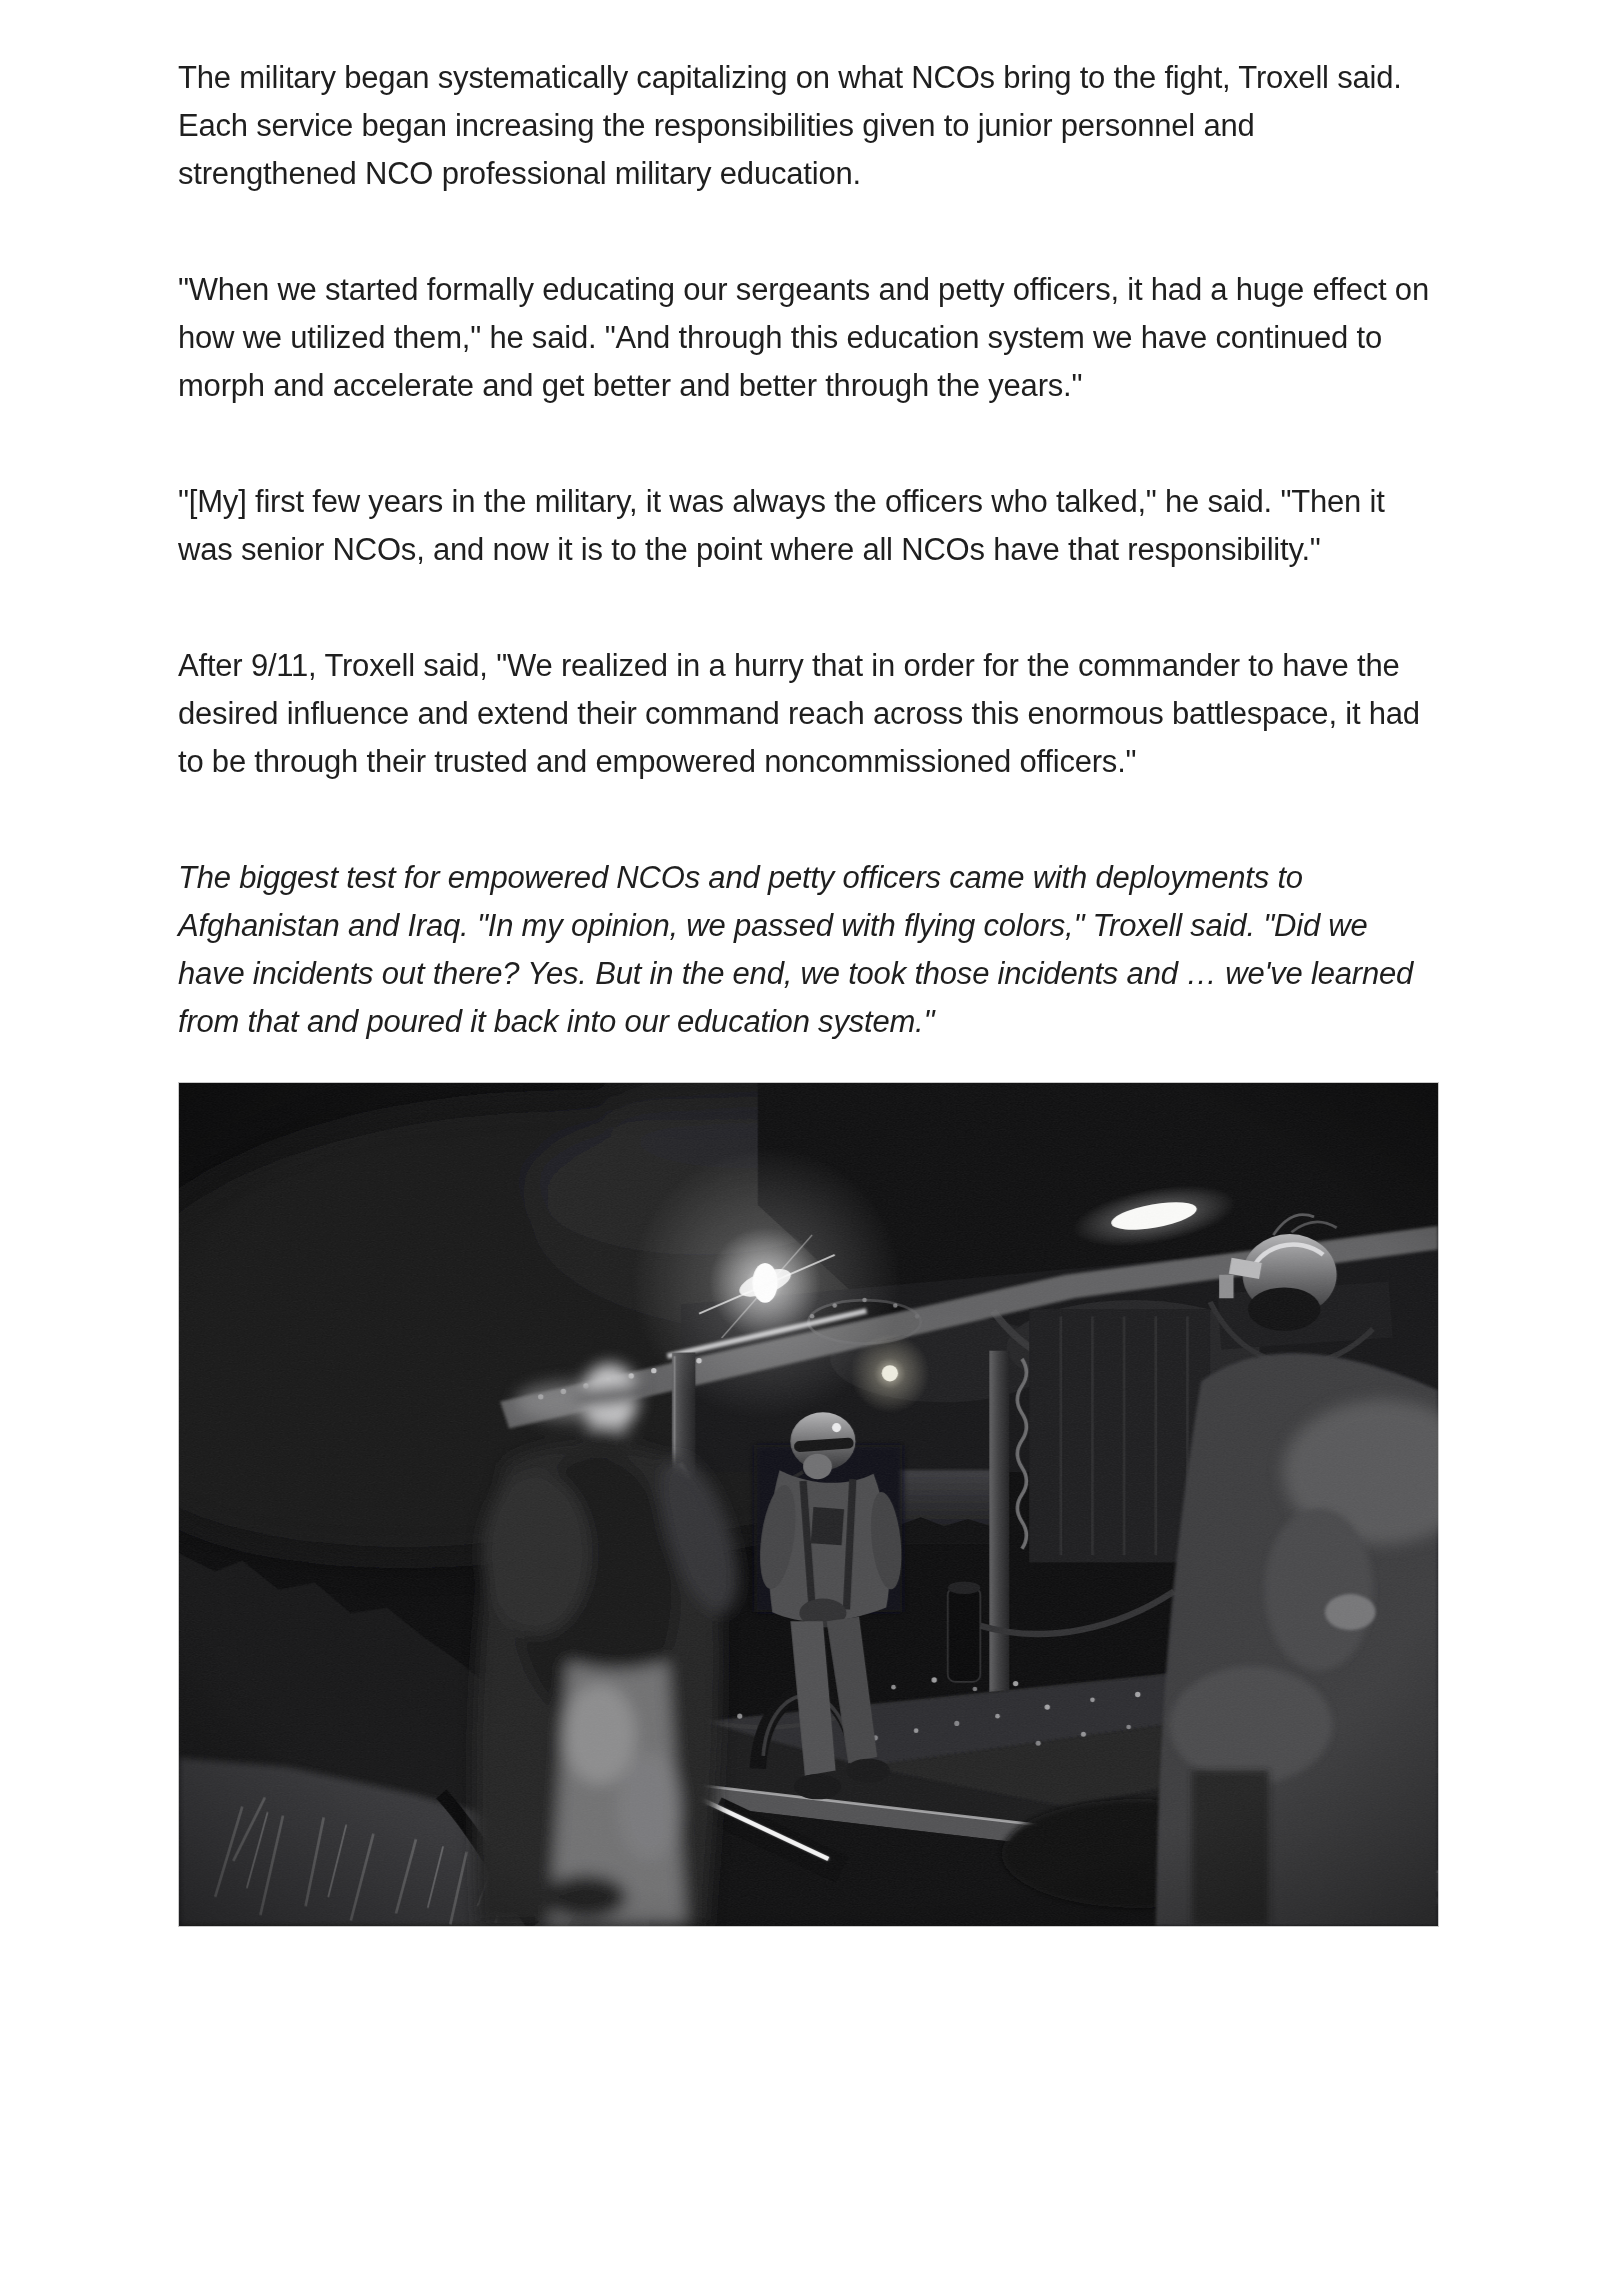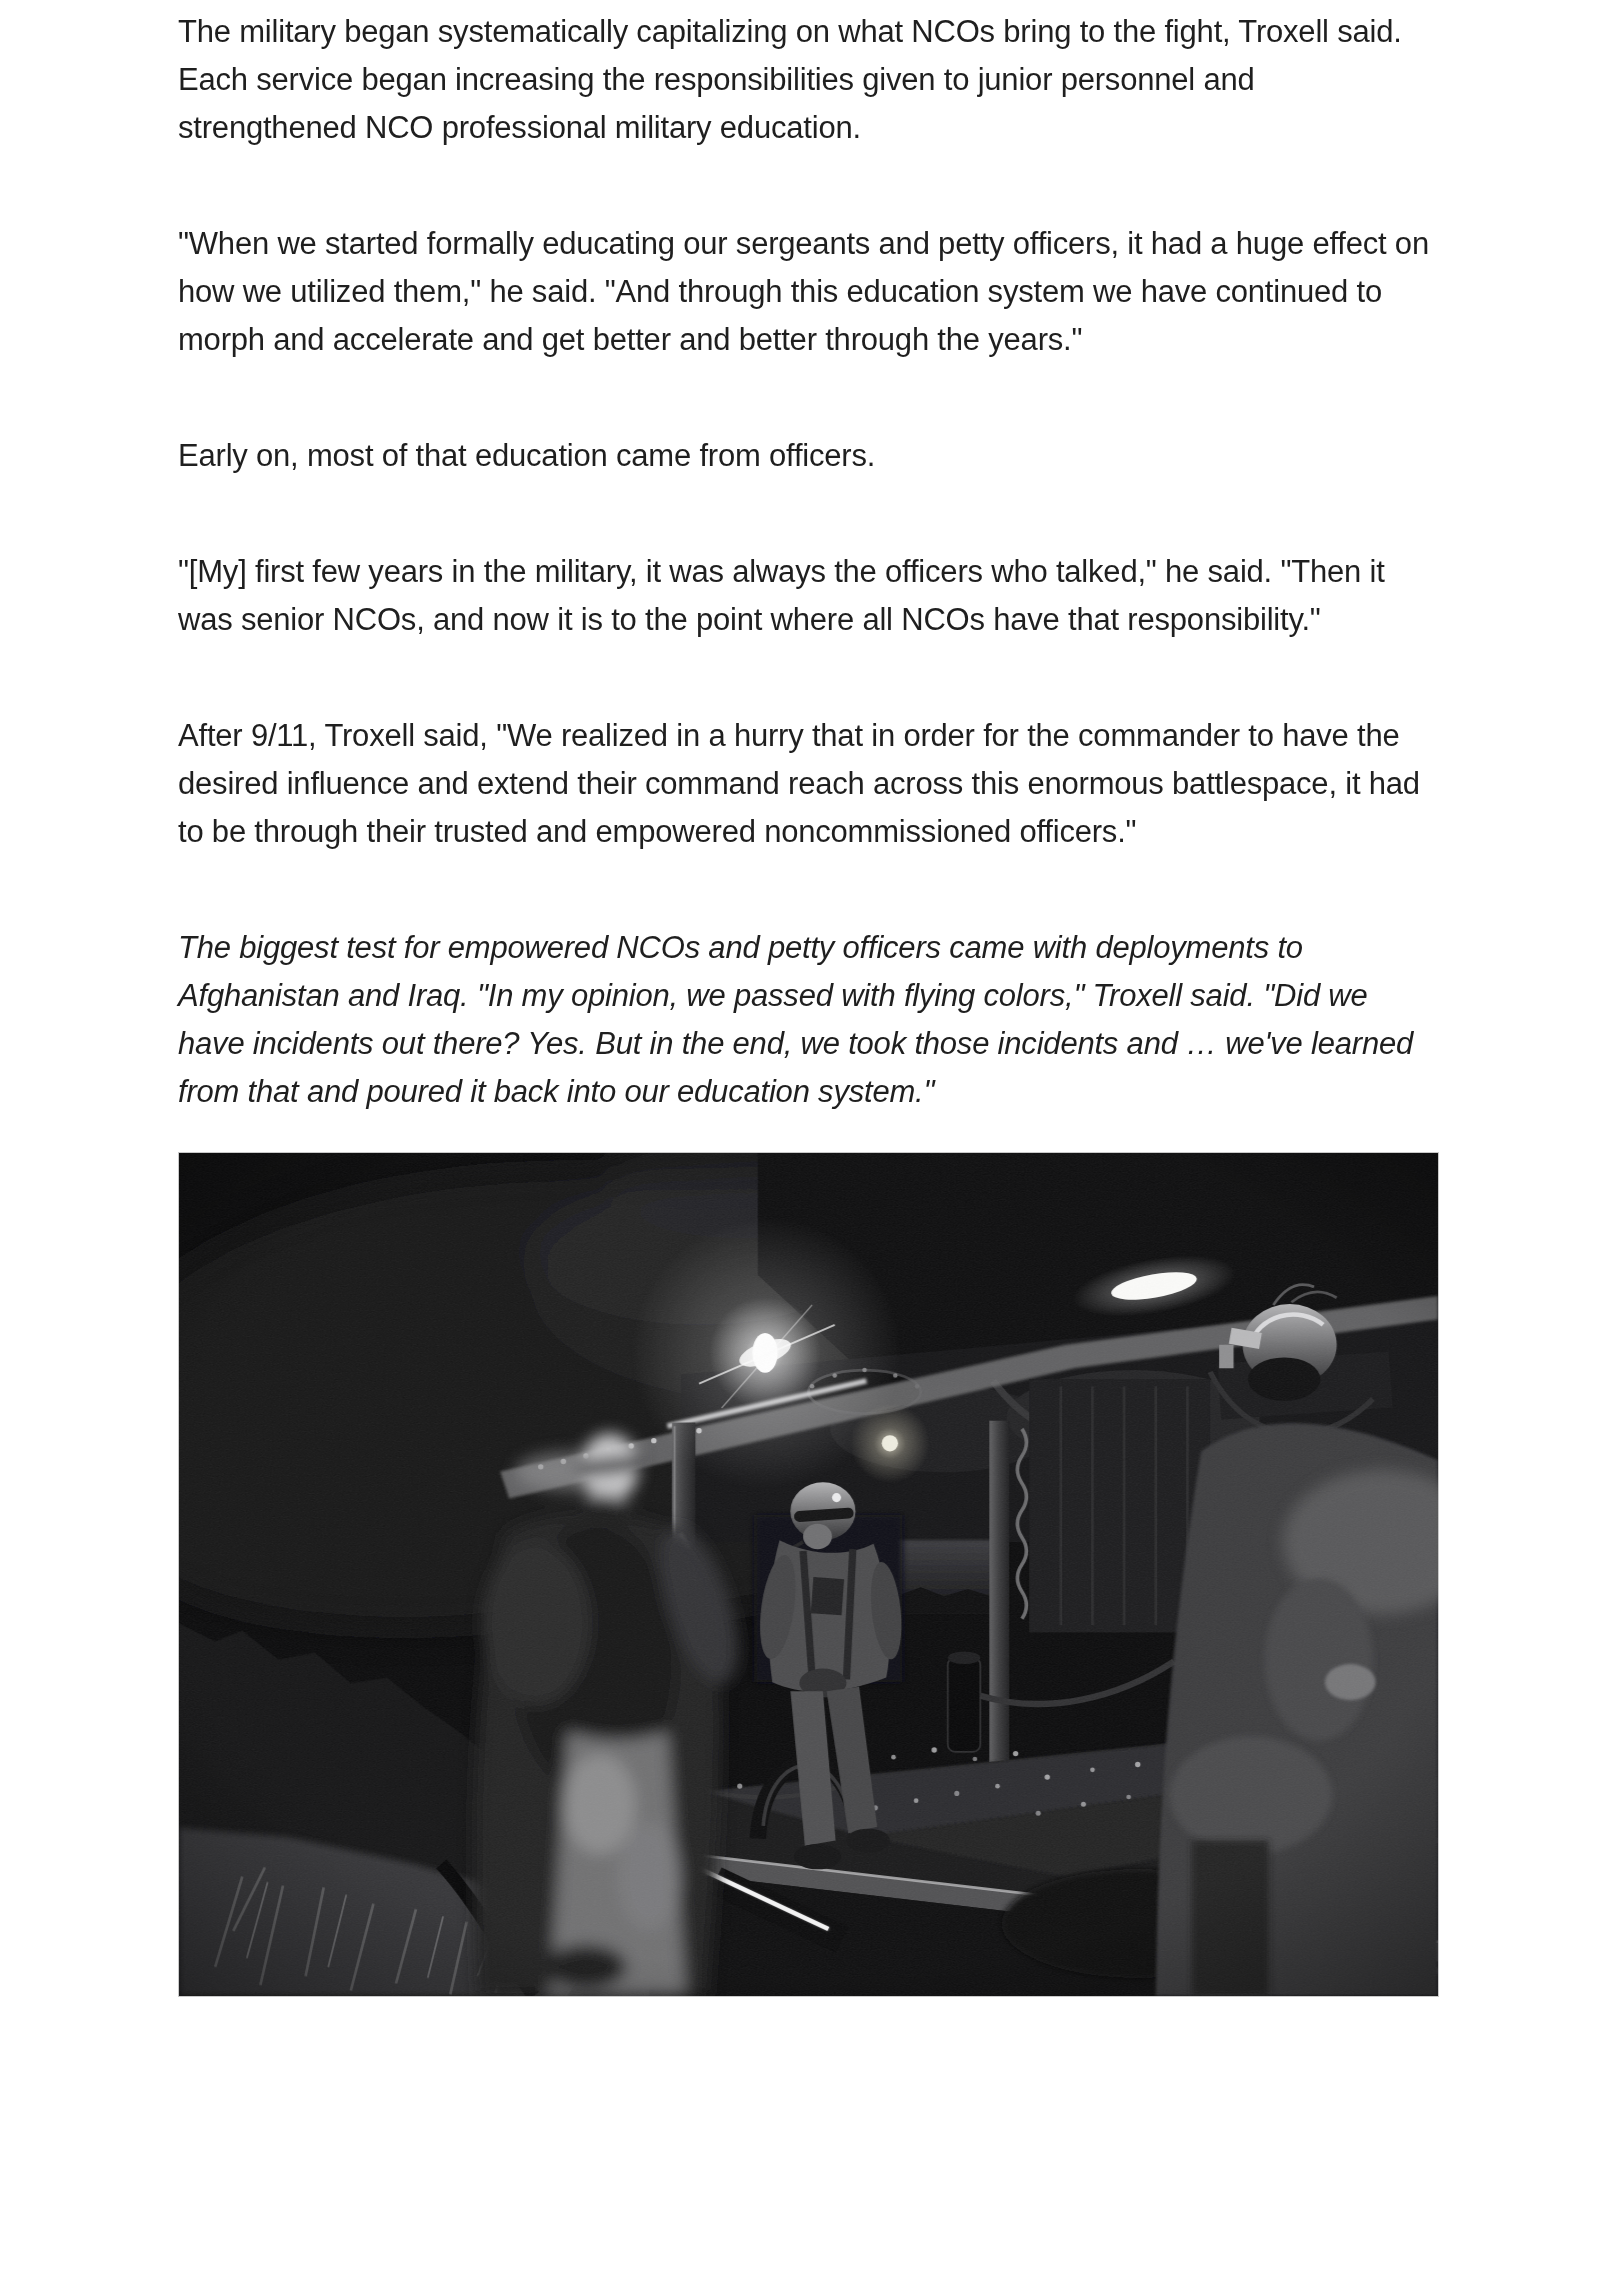--- a/index.html
+++ b/index.html
@@ -5,21 +5,22 @@
   html, body { margin: 0; padding: 0; }
   body {
     width: 1615px;
     height: 2285px;
     background: #ffffff;
     font-family: "Liberation Sans", sans-serif;
     overflow: hidden;
   }
   .article {
     width: 1259px;
-    margin: 8px auto;
+    margin: 0 auto;
+    padding-top: 54px;
   }
   .article p {
     font-size: 31px;
     line-height: 48px;
     letter-spacing: -0.2px;
     color: #1f1f1f;
     margin: 0 0 68px 0;
     font-weight: 400;
   }
   .article p:last-of-type { margin-bottom: 0; font-style: italic; }
@@ -31,21 +32,20 @@
     background: #0a0a0b;
   }
   figure.photo svg { display: block; width: 1259px; height: 843px; }
 </style>
 </head>
 <body>
 
 <main class="article">
   <p>The military began systematically capitalizing on what NCOs bring to the fight, Troxell said. Each service began increasing the responsibilities given to junior personnel and strengthened NCO professional military education.</p>
   <p>"When we started formally educating our sergeants and petty officers, it had a huge effect on how we utilized them," he said. "And through this education system we have continued to morph and accelerate and get better and better through the years."</p>
-  <p>Early on, most of that education came from officers.</p>
   <p>"[My] first few years in the military, it was always the officers who talked," he said. "Then it was senior NCOs, and now it is to the point where all NCOs have that responsibility."</p>
   <p>After 9/11, Troxell said, "We realized in a hurry that in order for the commander to have the desired influence and extend their command reach across this enormous battlespace, it had to be through their trusted and empowered noncommissioned officers."</p>
   <p>The biggest test for empowered NCOs and petty officers came with deployments to Afghanistan and Iraq. "In my opinion, we passed with flying colors," Troxell said. "Did we have incidents out there? Yes. But in the end, we took those incidents and … we've learned from that and poured it back into our education system."</p>
 
   <figure class="photo" role="img" aria-label="Black-and-white night photograph of aircrew members seated in an open helicopter cabin, with a bright interior light flaring above them and a blurred service member walking in the foreground.">
     <svg viewBox="0 0 1392 932" preserveAspectRatio="none">
       <defs>
         <radialGradient id="gFlare">
           <stop offset="0" stop-color="#ffffff" stop-opacity="1"></stop>
           <stop offset="0.35" stop-color="#e9e9ea" stop-opacity="0.55"></stop>

